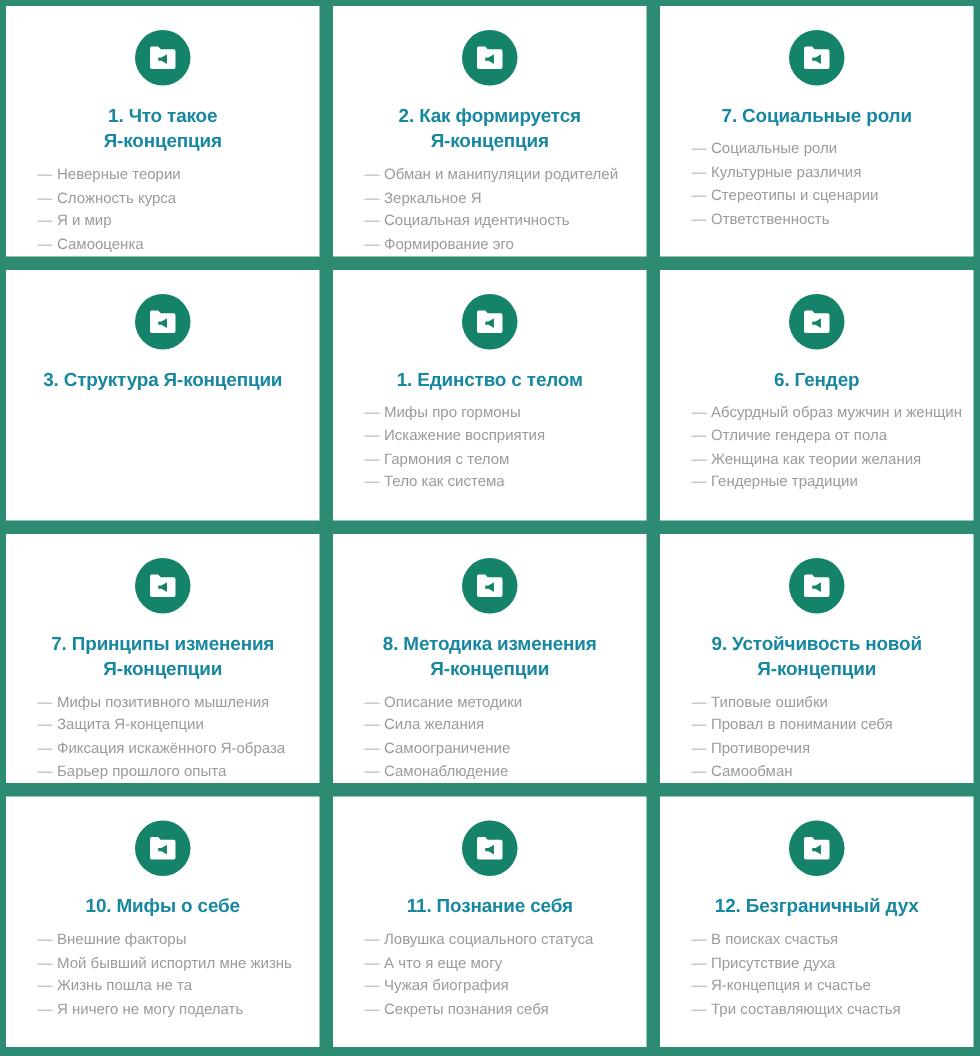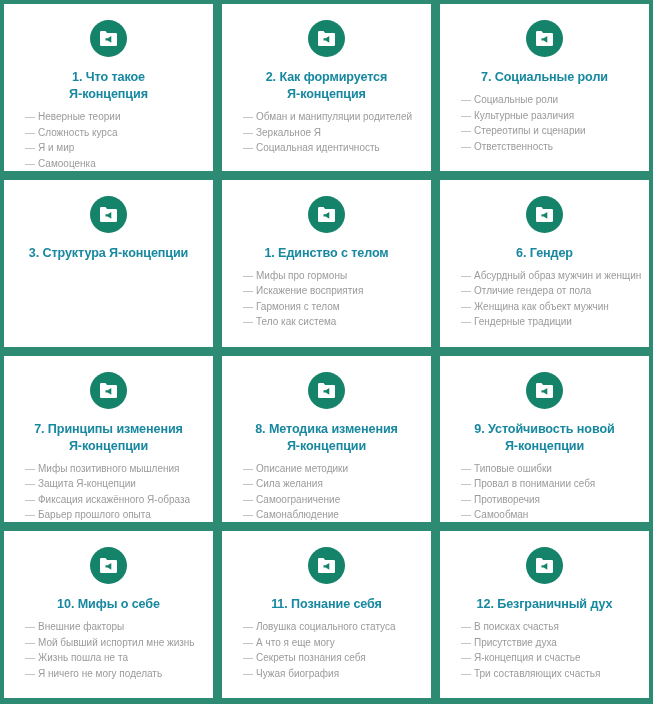--- a/index.html
+++ b/index.html
@@ -104,20 +104,21 @@
         <svg width="19" height="17" viewBox="0 0 19 17" xmlns="http://www.w3.org/2000/svg">
           <path d="M1 2.2a1.2 1.2 0 0 1 1.2-1.2h4.3l1.6 1.9h8.7A1.2 1.2 0 0 1 18 4.1v10.7a1.2 1.2 0 0 1-1.2 1.2H2.2A1.2 1.2 0 0 1 1 14.8V2.2z" fill="#ffffff"></path>
           <path d="M12.3 6.1v6.6l-3.6-2.2H6.5V8.3h2.2l3.6-2.2z" fill="#14836a"></path>
         </svg>
       </div>
       <div class="card-title"><span>2. Как формируется</span><br><span>Я-концепция</span></div>
       <ul class="bullets">
         <li><span class="dash">—</span><span>Обман и манипуляции родителей</span></li>
         <li><span class="dash">—</span><span>Зеркальное Я</span></li>
         <li><span class="dash">—</span><span>Социальная идентичность</span></li>
+        <li><span class="dash">—</span><span>Формирование эго</span></li>
       </ul>
     </div>
     <div class="card">
       <div class="icon-circle">
         <svg width="19" height="17" viewBox="0 0 19 17" xmlns="http://www.w3.org/2000/svg">
           <path d="M1 2.2a1.2 1.2 0 0 1 1.2-1.2h4.3l1.6 1.9h8.7A1.2 1.2 0 0 1 18 4.1v10.7a1.2 1.2 0 0 1-1.2 1.2H2.2A1.2 1.2 0 0 1 1 14.8V2.2z" fill="#ffffff"></path>
           <path d="M12.3 6.1v6.6l-3.6-2.2H6.5V8.3h2.2l3.6-2.2z" fill="#14836a"></path>
         </svg>
       </div>
       <div class="card-title"><span>7. Социальные роли</span></div>
@@ -156,21 +157,21 @@
       <div class="icon-circle">
         <svg width="19" height="17" viewBox="0 0 19 17" xmlns="http://www.w3.org/2000/svg">
           <path d="M1 2.2a1.2 1.2 0 0 1 1.2-1.2h4.3l1.6 1.9h8.7A1.2 1.2 0 0 1 18 4.1v10.7a1.2 1.2 0 0 1-1.2 1.2H2.2A1.2 1.2 0 0 1 1 14.8V2.2z" fill="#ffffff"></path>
           <path d="M12.3 6.1v6.6l-3.6-2.2H6.5V8.3h2.2l3.6-2.2z" fill="#14836a"></path>
         </svg>
       </div>
       <div class="card-title"><span>6. Гендер</span></div>
       <ul class="bullets">
         <li><span class="dash">—</span><span>Абсурдный образ мужчин и женщин</span></li>
         <li><span class="dash">—</span><span>Отличие гендера от пола</span></li>
-        <li><span class="dash">—</span><span>Женщина как объект мужчин</span></li>
+        <li><span class="dash">—</span><span>Женщина как теории желания</span></li>
         <li><span class="dash">—</span><span>Гендерные традиции</span></li>
       </ul>
     </div>
     <div class="card">
       <div class="icon-circle">
         <svg width="19" height="17" viewBox="0 0 19 17" xmlns="http://www.w3.org/2000/svg">
           <path d="M1 2.2a1.2 1.2 0 0 1 1.2-1.2h4.3l1.6 1.9h8.7A1.2 1.2 0 0 1 18 4.1v10.7a1.2 1.2 0 0 1-1.2 1.2H2.2A1.2 1.2 0 0 1 1 14.8V2.2z" fill="#ffffff"></path>
           <path d="M12.3 6.1v6.6l-3.6-2.2H6.5V8.3h2.2l3.6-2.2z" fill="#14836a"></path>
         </svg>
       </div>
@@ -231,22 +232,22 @@
       <div class="icon-circle">
         <svg width="19" height="17" viewBox="0 0 19 17" xmlns="http://www.w3.org/2000/svg">
           <path d="M1 2.2a1.2 1.2 0 0 1 1.2-1.2h4.3l1.6 1.9h8.7A1.2 1.2 0 0 1 18 4.1v10.7a1.2 1.2 0 0 1-1.2 1.2H2.2A1.2 1.2 0 0 1 1 14.8V2.2z" fill="#ffffff"></path>
           <path d="M12.3 6.1v6.6l-3.6-2.2H6.5V8.3h2.2l3.6-2.2z" fill="#14836a"></path>
         </svg>
       </div>
       <div class="card-title"><span>11. Познание себя</span></div>
       <ul class="bullets">
         <li><span class="dash">—</span><span>Ловушка социального статуса</span></li>
         <li><span class="dash">—</span><span>А что я еще могу</span></li>
+        <li><span class="dash">—</span><span>Чужая биография</span></li>
         <li><span class="dash">—</span><span>Секреты познания себя</span></li>
-        <li><span class="dash">—</span><span>Чужая биография</span></li>
       </ul>
     </div>
     <div class="card">
       <div class="icon-circle">
         <svg width="19" height="17" viewBox="0 0 19 17" xmlns="http://www.w3.org/2000/svg">
           <path d="M1 2.2a1.2 1.2 0 0 1 1.2-1.2h4.3l1.6 1.9h8.7A1.2 1.2 0 0 1 18 4.1v10.7a1.2 1.2 0 0 1-1.2 1.2H2.2A1.2 1.2 0 0 1 1 14.8V2.2z" fill="#ffffff"></path>
           <path d="M12.3 6.1v6.6l-3.6-2.2H6.5V8.3h2.2l3.6-2.2z" fill="#14836a"></path>
         </svg>
       </div>
       <div class="card-title"><span>12. Безграничный дух</span></div>

